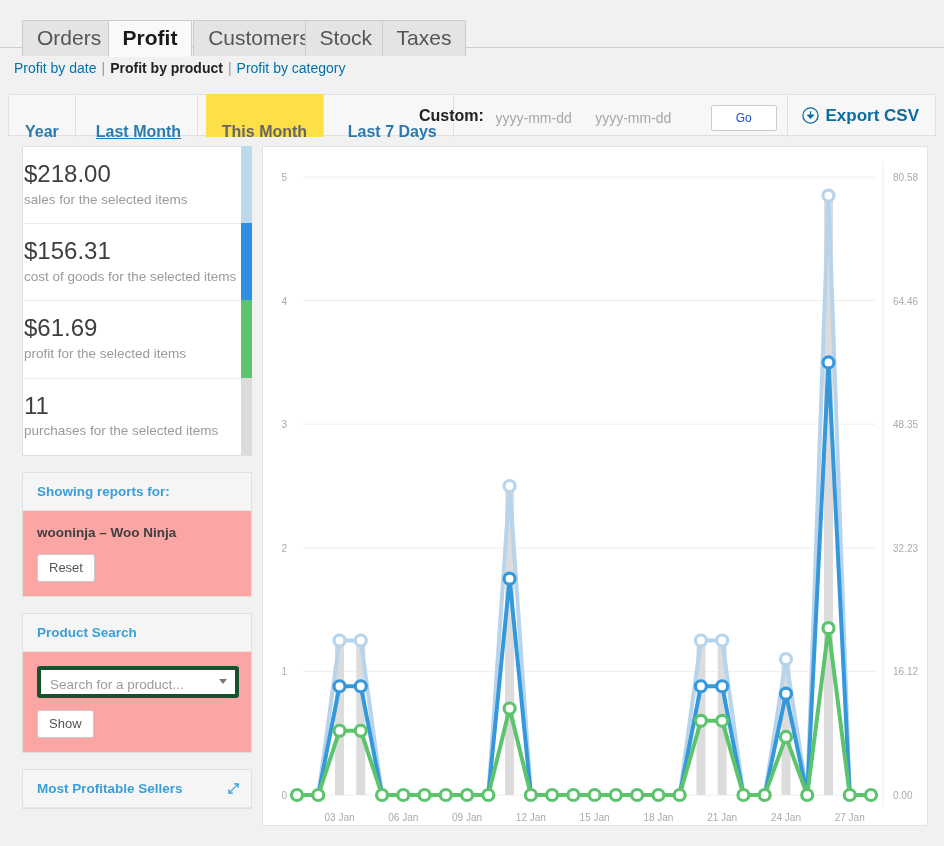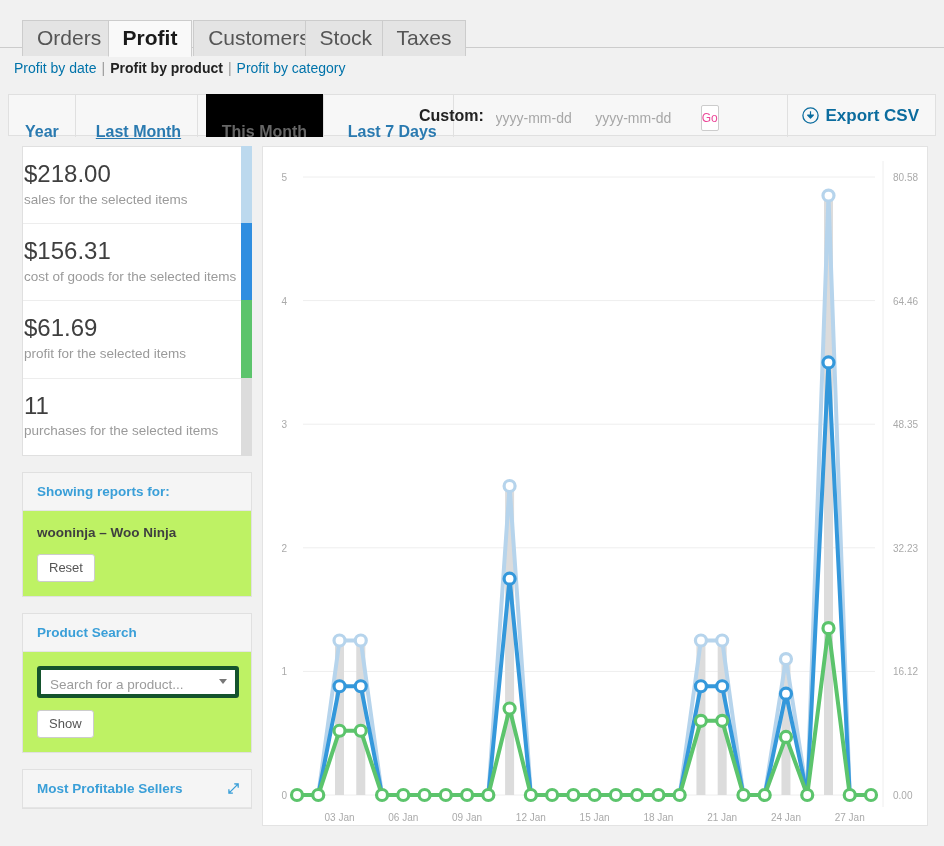--- a/index.html
+++ b/index.html
@@ -59,45 +59,45 @@
     position: absolute; top: -1px; height: 43px;
     padding: 16px 16px;
     line-height: 43px;
     font-size: 16px;
     font-weight: bold;
     color: #2a7ab0;
     border-right: 1px solid #e0e0e0;
     cursor: pointer;
     white-space: nowrap;
   }
-  .period.active { background: #000000; color: #666; }
+  .period.active { background: #fde047; color: #666; }
   .custom-wrap {
     position: absolute; top: 0; left: 410px; height: 41px;
     line-height: 41px;
     white-space: nowrap;
   }
   .custom-label { font-size: 16px; font-weight: bold; color: #222; margin-right: 6px; }
   .date-input {
     width: 96px; height: 26px;
     border: none; background: transparent;
     font-family: "Liberation Sans", sans-serif;
     font-size: 14px; color: #666;
     outline: none;
     vertical-align: middle;
   }
   .date-input::placeholder { color: #a7a7a7; }
   .go-btn {
-    height: 26px; padding: 0 0;
+    height: 26px; padding: 0 24px;
     font-family: "Liberation Sans", sans-serif;
-    font-size: 12px; color: #ec4899;
+    font-size: 12px; color: #1d4ed8;
     background: #fff;
     border: 1px solid #ccc; border-radius: 2px;
     cursor: pointer;
     vertical-align: middle;
-    margin-left: 8px;
+    margin-left: 18px;
   }
   .export {
     position: absolute; right: 0; top: -1px; height: 43px;
     padding: 0 16px 0 14px;
     line-height: 43px;
     font-size: 17px; font-weight: bold;
     color: #0b6c9e;
     border-left: 1px solid #e0e0e0;
     cursor: pointer;
     white-space: nowrap;
@@ -126,21 +126,21 @@
     font-size: 24px; color: #3f3f3f; line-height: 1.15;
     font-weight: normal;
     margin-bottom: 3px;
   }
   .stat .lbl { font-size: 13.5px; color: #9a9a9a; line-height: 1.38; }
 
   .panel {
     width: 230px;
     margin-top: 16px;
     border: 1px solid #e0e0e0;
-    background: #bef264;
+    background: #fca5a5;
   }
   .panel-head {
     position: relative;
     background: #f5f5f5;
     border-bottom: 1px solid #e5e5e5;
     padding: 11px 14px;
     font-size: 13.5px; font-weight: bold;
     color: #3a9fd8;
   }
   .panel-head .expand {

